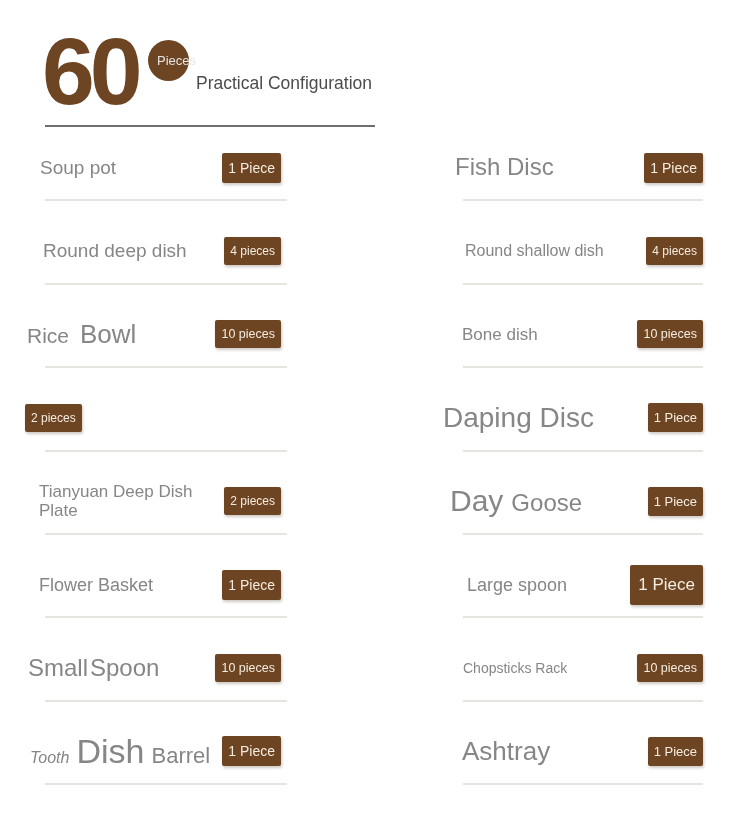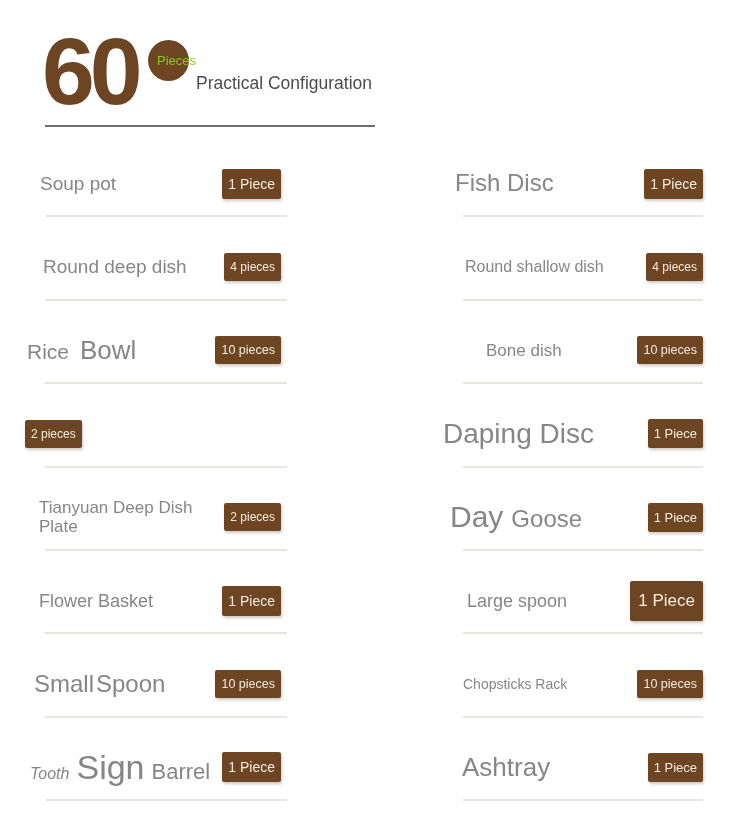--- a/index.html
+++ b/index.html
@@ -20,33 +20,33 @@
     position:absolute;left:42px;top:24px;
     font-size:95px;font-weight:bold;line-height:1;letter-spacing:-5px;
     color:var(--brown);
   }
   .count-circle{
     position:absolute;left:148px;top:40px;width:41px;height:41px;
     border-radius:50%;background:var(--brown);
     display:flex;align-items:center;
   }
   .count-circle span{
-    color:#84cc16;font-size:13px;white-space:nowrap;
+    color:#e5e5e5;font-size:13px;white-space:nowrap;
     padding-left:9px;overflow:visible;
   }
   .subtitle{
     position:absolute;left:196px;top:73px;
     font-size:17.5px;color:var(--subtitle-gray);
   }
   .header-rule{
     position:absolute;left:45px;top:125px;width:330px;height:2px;
     background:var(--rule);
   }
   
-  .col{position:absolute;top:134px;}
+  .col{position:absolute;top:118px;}
   .col-left{left:25px;width:262px;}
   .col-right{left:443px;width:260px;}
   .row{
     position:relative;height:83.4px;box-sizing:border-box;
     display:flex;align-items:center;justify-content:space-between;
     padding-top:16px;
   }
   .label{color:var(--label-gray);line-height:1.12;}
   .label span{vertical-align:baseline;}
   .badge{
@@ -100,43 +100,43 @@
         <div class="label" style="margin-left: 14px; max-width: 170px;"><span style="font-size: 17px;">Tianyuan Deep Dish Plate</span></div>
         <div class="badge" style="font-size: 12px;">2 pieces</div>
         <div class="divider"></div>
       </div>
       <div class="row">
         <div class="label" style="margin-left: 14px;"><span style="font-size: 18px;">Flower Basket</span></div>
         <div class="badge" style="font-size: 14px;">1 Piece</div>
         <div class="divider"></div>
       </div>
       <div class="row">
-        <div class="label" style="margin-left: 9px;"><span style="font-size: 24px;">Small</span><span style="font-size: 24px; margin-left: 2px;">Spoon</span></div>
+        <div class="label" style="margin-left: 3px;"><span style="font-size: 24px;">Small</span><span style="font-size: 24px; margin-left: 2px;">Spoon</span></div>
         <div class="badge" style="font-size: 12.5px;">10 pieces</div>
         <div class="divider"></div>
       </div>
       <div class="row">
-        <div class="label" style="margin-left: 5px;"><span style="font-size: 16px; font-style: italic;">Tooth</span><span style="font-size: 34px; margin-left: 7px;">Sign</span><span style="font-size: 22px; margin-left: 7px;">Barrel</span></div>
+        <div class="label" style="margin-left: 5px;"><span style="font-size: 16px; font-style: italic;">Tooth</span><span style="font-size: 34px; margin-left: 7px;">Dish</span><span style="font-size: 22px; margin-left: 7px;">Barrel</span></div>
         <div class="badge" style="font-size: 14px;">1 Piece</div>
         <div class="divider"></div>
       </div>
     </div>
   <div class="col col-right">
       <div class="row">
         <div class="label" style="margin-left: 12px;"><span style="font-size: 24px;">Fish Disc</span></div>
         <div class="badge" style="font-size: 14px;">1 Piece</div>
         <div class="divider"></div>
       </div>
       <div class="row">
         <div class="label" style="margin-left: 22px;"><span style="font-size: 16px;">Round shallow dish</span></div>
         <div class="badge" style="font-size: 12px;">4 pieces</div>
         <div class="divider"></div>
       </div>
       <div class="row">
-        <div class="label" style="margin-left: 19px;"><span style="font-size: 17px; margin-left: 24px;">Bone dish</span></div>
+        <div class="label" style="margin-left: 19px;"><span style="font-size: 17px;">Bone dish</span></div>
         <div class="badge" style="font-size: 12.5px;">10 pieces</div>
         <div class="divider"></div>
       </div>
       <div class="row">
         <div class="label"><span style="font-size: 28px;">Daping Disc</span></div>
         <div class="badge" style="font-size: 13px;">1 Piece</div>
         <div class="divider"></div>
       </div>
       <div class="row">
         <div class="label" style="margin-left: 7px;"><span style="font-size: 30px;">Day</span><span style="font-size: 24px; margin-left: 8px;">Goose</span></div>

